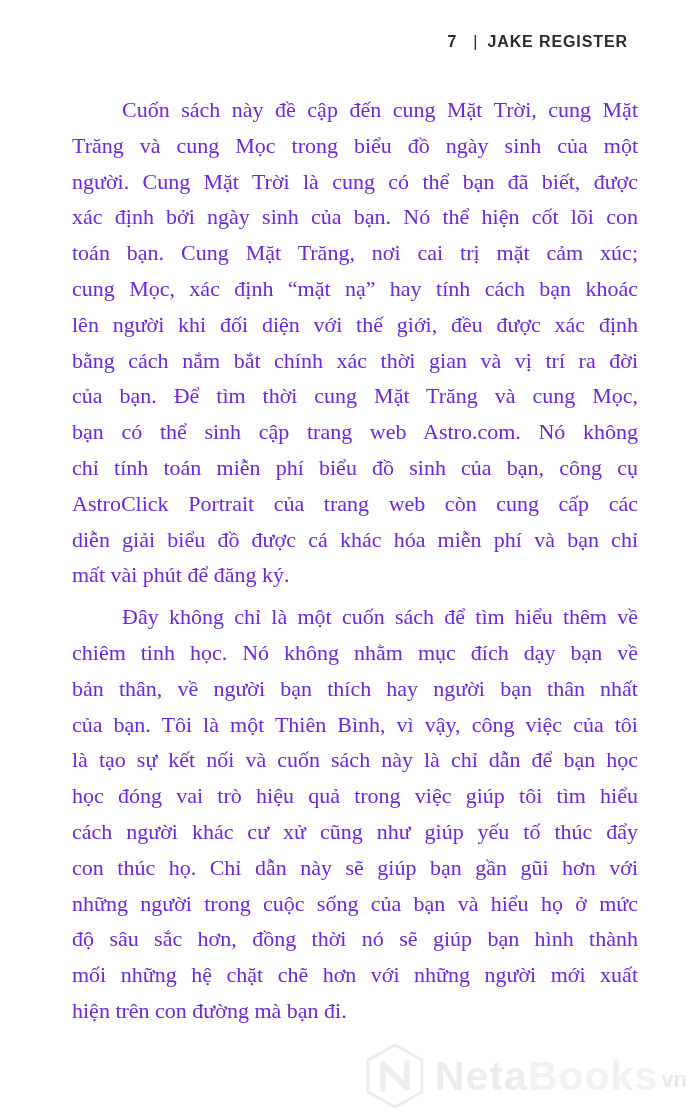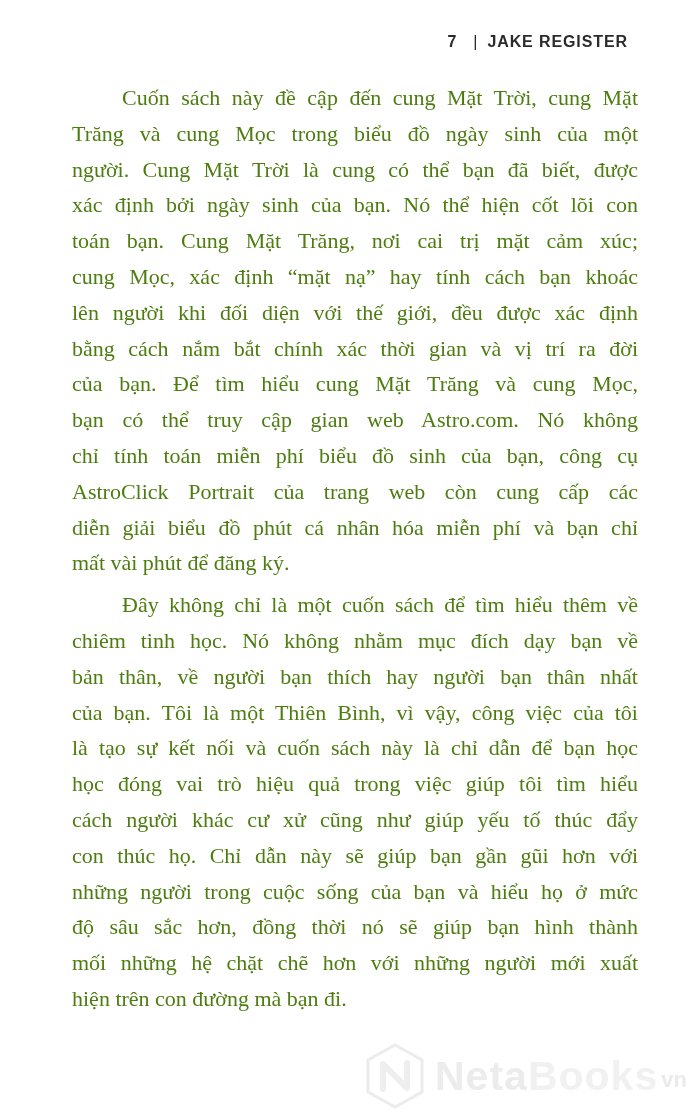--- a/index.html
+++ b/index.html
@@ -25,25 +25,25 @@
     letter-spacing: 0.9px;
     color: #2b2b2b;
   }
   .page-header .num { margin-right: 16px; }
   .page-header .sep { margin-right: 9px; font-weight: 400; }
 
   
   .body-text {
     position: absolute;
     left: 72px;
-    top: 80px;
+    top: 92px;
     width: 566px;
     font-size: 22px;
     line-height: 35.8px;
-    color: #4d7c0f;
+    color: #6d28d9;
   }
   .para + .para { margin-top: 6px; }
   .line {
     text-align: justify;
     text-align-last: justify;
     white-space: normal;
   }
   .line.first { padding-left: 50px; }
   .line.last { text-align-last: left; }
 
@@ -91,25 +91,25 @@
 <div class="body-text">
     <div class="para">
       <div class="line first">Cuốn sách này đề cập đến cung Mặt Trời, cung Mặt</div>
       <div class="line">Trăng và cung Mọc trong biểu đồ ngày sinh của một</div>
       <div class="line">người. Cung Mặt Trời là cung có thể bạn đã biết, được</div>
       <div class="line">xác định bởi ngày sinh của bạn. Nó thể hiện cốt lõi con</div>
       <div class="line">toán bạn. Cung Mặt Trăng, nơi cai trị mặt cảm xúc;</div>
       <div class="line">cung Mọc, xác định “mặt nạ” hay tính cách bạn khoác</div>
       <div class="line">lên người khi đối diện với thế giới, đều được xác định</div>
       <div class="line">bằng cách nắm bắt chính xác thời gian và vị trí ra đời</div>
-      <div class="line">của bạn. Để tìm hiểu cung Mặt Trăng và cung Mọc,</div>
-      <div class="line">bạn có thể truy cập gian web Astro.com. Nó không</div>
+      <div class="line">của bạn. Để tìm thời cung Mặt Trăng và cung Mọc,</div>
+      <div class="line">bạn có thể sinh cập trang web Astro.com. Nó không</div>
       <div class="line">chỉ tính toán miễn phí biểu đồ sinh của bạn, công cụ</div>
       <div class="line">AstroClick Portrait của trang web còn cung cấp các</div>
-      <div class="line">diễn giải biểu đồ phút cá nhân hóa miễn phí và bạn chỉ</div>
+      <div class="line">diễn giải biểu đồ được cá khác hóa miễn phí và bạn chỉ</div>
       <div class="line last">mất vài phút để đăng ký.</div>
     </div>
     <div class="para">
       <div class="line first">Đây không chỉ là một cuốn sách để tìm hiểu thêm về</div>
       <div class="line">chiêm tinh học. Nó không nhằm mục đích dạy bạn về</div>
       <div class="line">bản thân, về người bạn thích hay người bạn thân nhất</div>
       <div class="line">của bạn. Tôi là một Thiên Bình, vì vậy, công việc của tôi</div>
       <div class="line">là tạo sự kết nối và cuốn sách này là chỉ dẫn để bạn học</div>
       <div class="line">học đóng vai trò hiệu quả trong việc giúp tôi tìm hiểu</div>
       <div class="line">cách người khác cư xử cũng như giúp yếu tố thúc đẩy</div>

